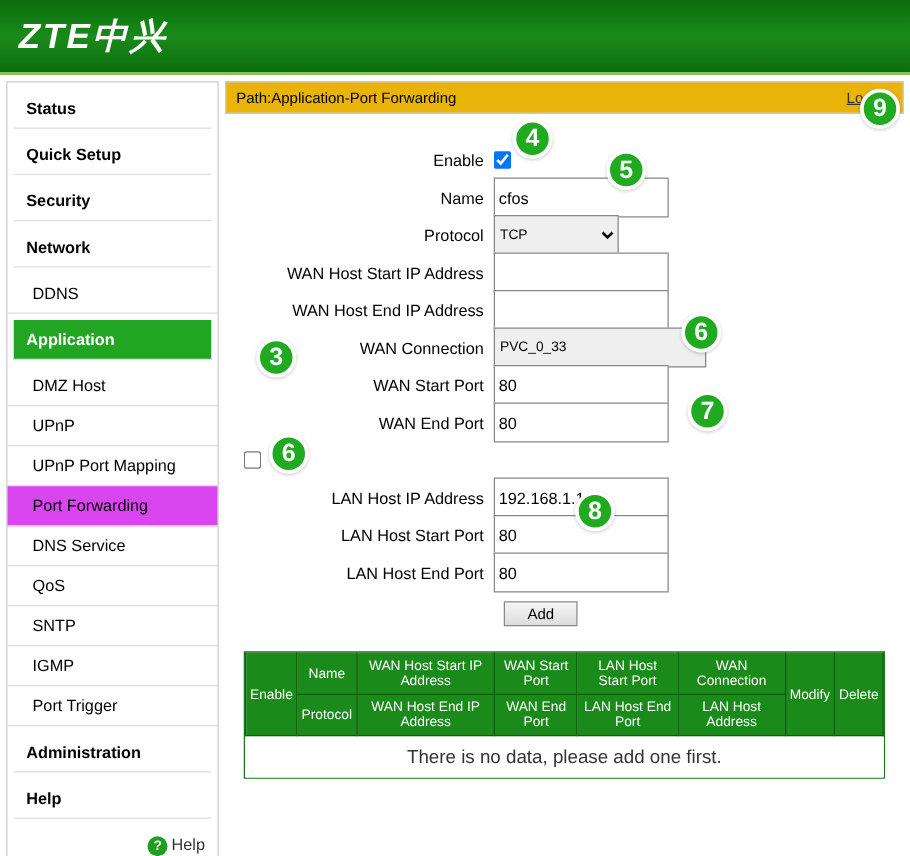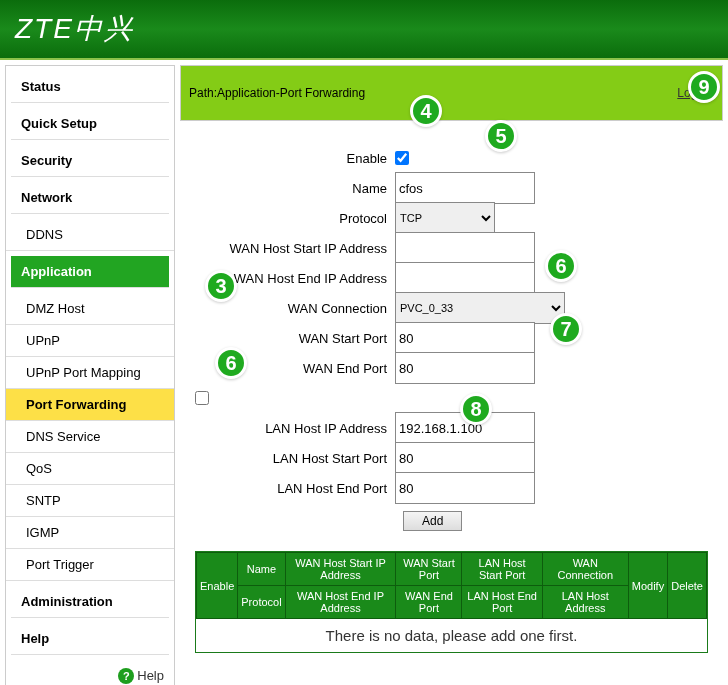--- a/index.html
+++ b/index.html
@@ -18,21 +18,21 @@
       height: 60px;
       display: flex;
       align-items: center;
       justify-content: space-between;
       padding: 0 15px;
       border-bottom: 2px solid #8bc34a;
     }
     .logo {
       color: #fff;
       font-size: 28px;
-      font-weight: normal;
+      font-weight: bold;
       font-style: italic;
       letter-spacing: 2px;
     }
     .model {
       color: #fff;
       font-size: 20px;
     }
     .container {
       display: flex;
       min-height: 560px;
@@ -53,22 +53,21 @@
     }
     .sidebar-item.active {
       background: #22a522;
       color: #fff;
     }
     .sidebar-item.sub {
       padding-left: 20px;
       font-weight: normal;
     }
     .sidebar-item.sub.selected {
-      background: #fde047;
-      font-weight: bold;
+      background: #d946ef;
     }
     .help-row {
       text-align: right;
       padding: 8px 10px;
       color: #333;
     }
     .help-icon {
       display: inline-block;
       width: 16px;
       height: 16px;
@@ -80,22 +79,22 @@
       font-weight: bold;
       font-size: 11px;
       margin-right: 3px;
     }
     .main {
       flex: 1;
       margin: 5px;
       position: relative;
     }
     .breadcrumb {
-      background: #84cc16;
-      padding: 20px 8px;
+      background: #eab308;
+      padding: 5px 8px;
       display: flex;
       justify-content: space-between;
       font-size: 12px;
       border: 1px solid #ccc;
     }
     .breadcrumb a {
       color: #333;
       text-decoration: underline;
     }
     .form-area {

